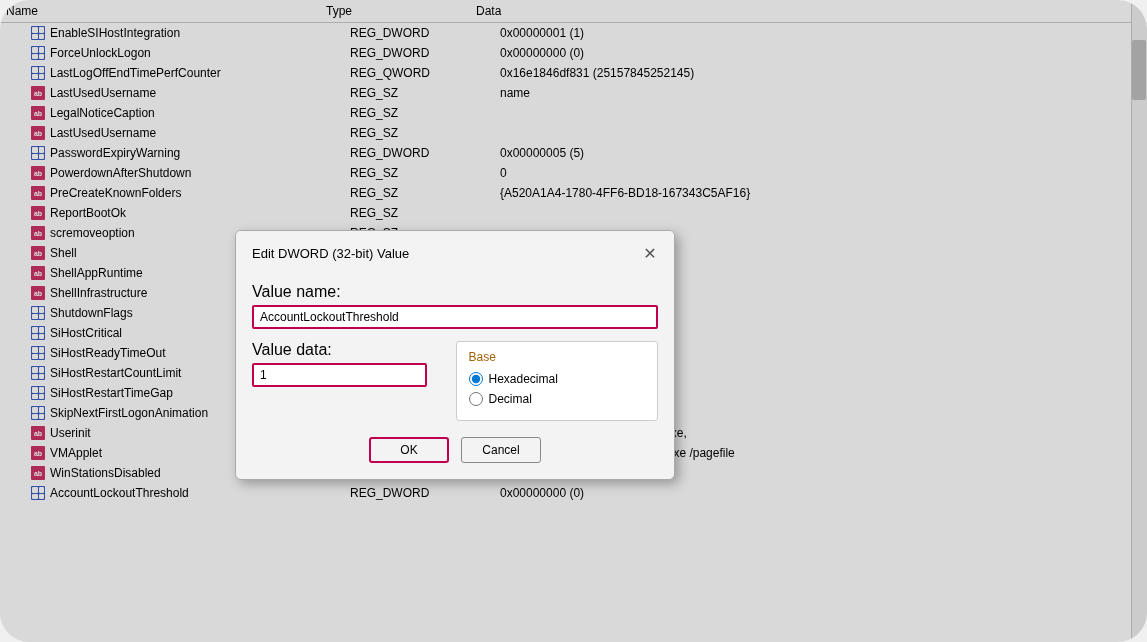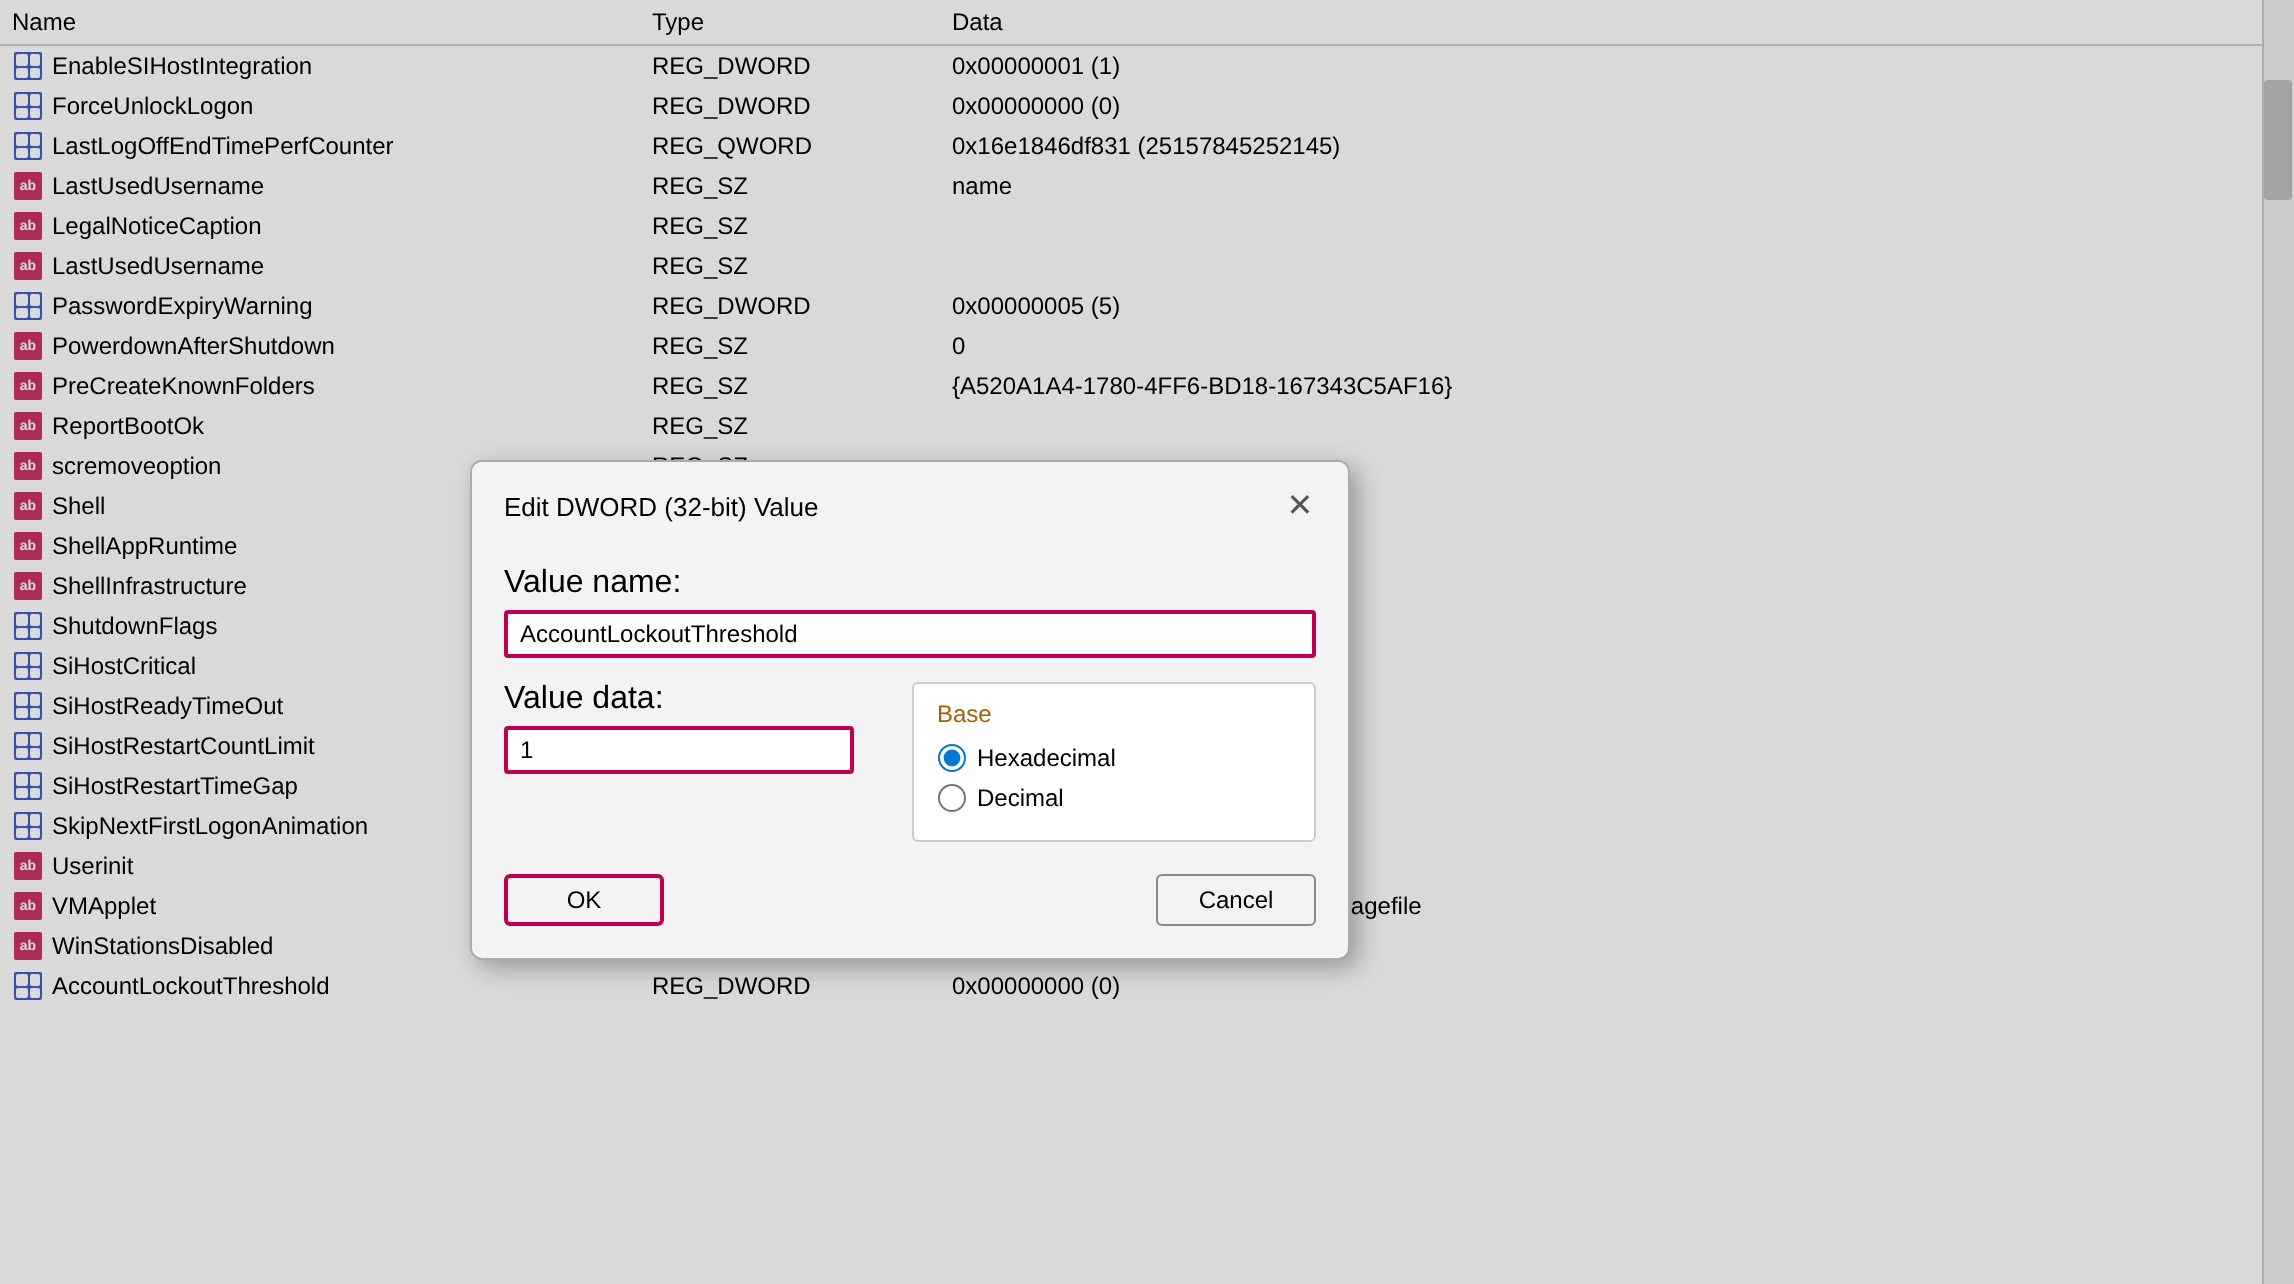--- a/index.html
+++ b/index.html
@@ -11,39 +11,41 @@
       width: 1147px;
       height: 642px;
     }
 
     .registry-table {
       width: 100%;
       height: 642px;
       background: #ffffff;
       overflow: hidden;
       position: relative;
+      border-radius: 29px;
     }
 
     .table-header {
       display: flex;
       background: #ffffff;
       border-bottom: 1px solid #ccc;
       padding: 2px 0;
       font-weight: normal;
       font-size: 12px;
       color: #000;
     }
 
     .col-name { width: 320px; padding: 2px 6px; }
     .col-type { width: 150px; padding: 2px 6px; }
     .col-data { flex: 1; padding: 2px 6px; }
 
     .table-body {
       overflow-y: auto;
       height: calc(642px - 24px);
+      margin-left: 24px;
     }
 
     .table-row {
       display: flex;
       align-items: center;
       height: 20px;
       border-bottom: none;
       font-size: 12px;
       color: #000;
     }
@@ -234,21 +236,21 @@
     }
 
     .radio-option input[type="radio"] {
       accent-color: #0078d4;
       width: 14px;
       height: 14px;
     }
 
     .modal-buttons {
       display: flex;
-      justify-content: space-between;
+      justify-content: center;
       gap: 12px;
       margin-top: 4px;
     }
 
     .btn-ok {
       min-width: 80px;
       padding: 4px 24px;
       background: #f3f3f3;
       border: 2px solid #c0004e;
       border-radius: 3px;

